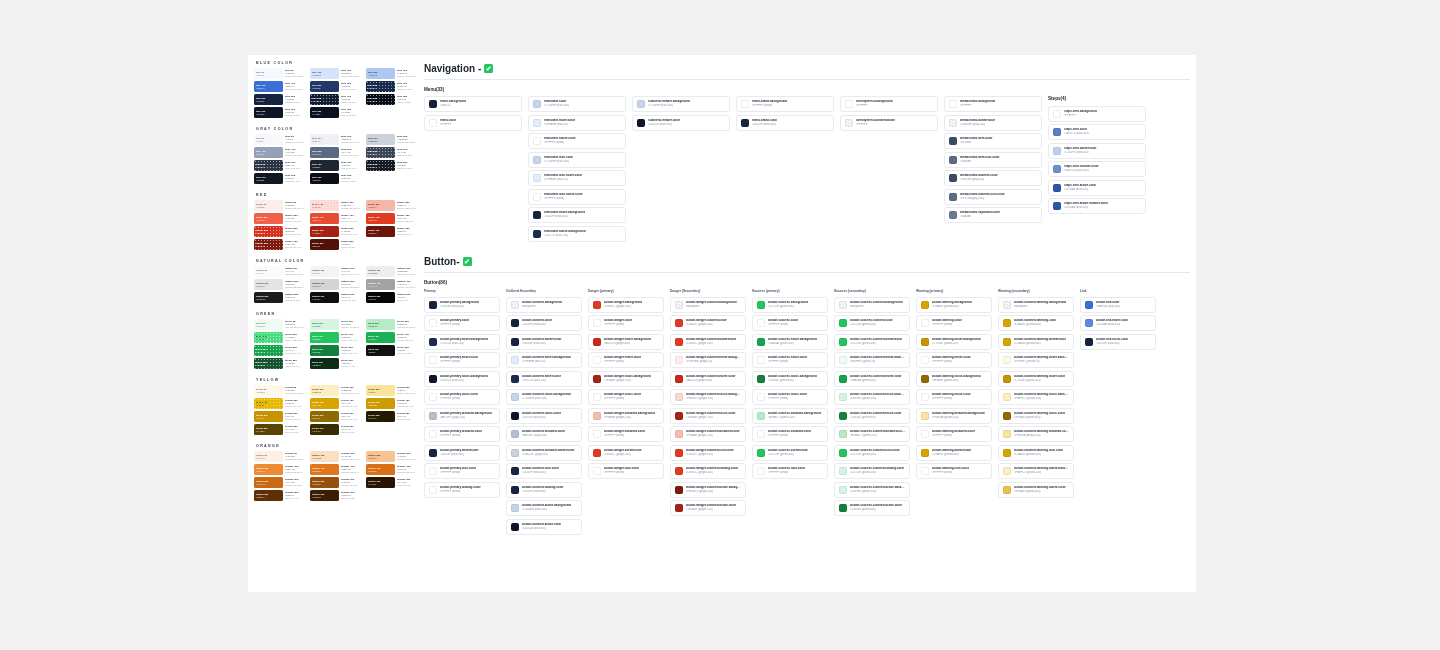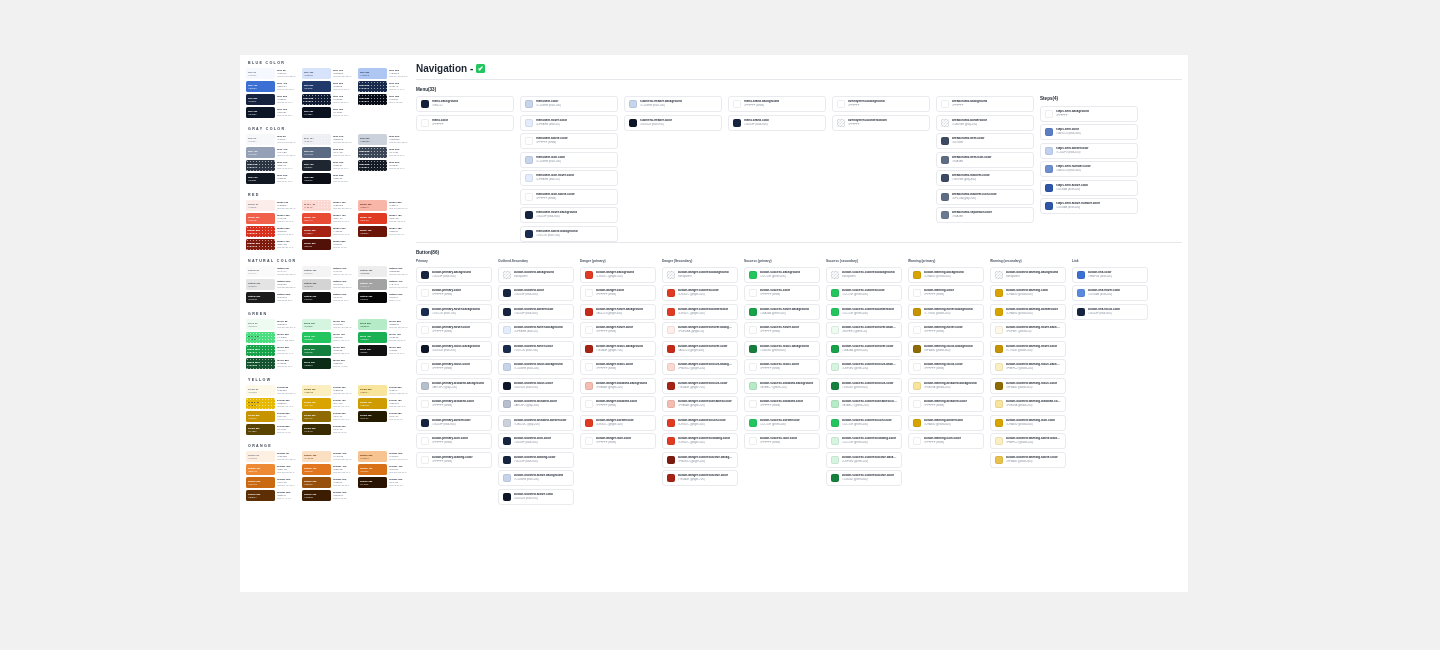--- a/index.html
+++ b/index.html
@@ -3,21 +3,21 @@
 <meta charset="utf-8">
 <style>
   html,body{margin:0;padding:0;}
   body{
     width:1440px;height:650px;overflow:hidden;
     background:#f1f1f1;
     font-family:"Liberation Sans",sans-serif;
     -webkit-font-smoothing:antialiased;
   }
   .canvas{
-    position:absolute;left:240px;top:55px;width:948px;height:537px;
+    position:absolute;left:248px;top:55px;width:948px;height:537px;
     background:#ffffff;display:flex;
   }
   
   .rail{width:172px;flex:0 0 172px;padding:6px 0 0 2px;box-sizing:border-box;}
   .pal-group{margin:0 0 9px 4px;}
   .pal-title{
     font-size:3.6px;font-weight:700;letter-spacing:1.35px;color:#3d4654;
     margin:0 0 3px 2px;text-transform:uppercase;
   }
   .pal-grid{display:flex;gap:4px;}
@@ -1216,20 +1216,24 @@
           <div class="tok w-step">
             <div class="tok-sw" style="background: rgb(45, 86, 168);"></div>
             <div class="tok-txt">
               <div class="tok-name">steps.item.active.number.color</div>
               <div class="tok-val">#2D56A8 (blue-500)</div>
             </div>
           </div>
         </div>
       </div>
 
+    <div class="sec-head" style="margin-top:14px;">
+      <span>Button-</span>
+      <span class="check">✔</span>
+    </div>
     <div class="rule"></div>
 
     <div class="sub-head">Button(86)</div>
 
     <div class="cols" id="btn-cols">
         <div class="col">
           <div class="col-title">Primary</div>
           <div class="tok w-btn">
             <div class="tok-sw" style="background: rgb(22, 36, 63);"></div>
             <div class="tok-txt">

